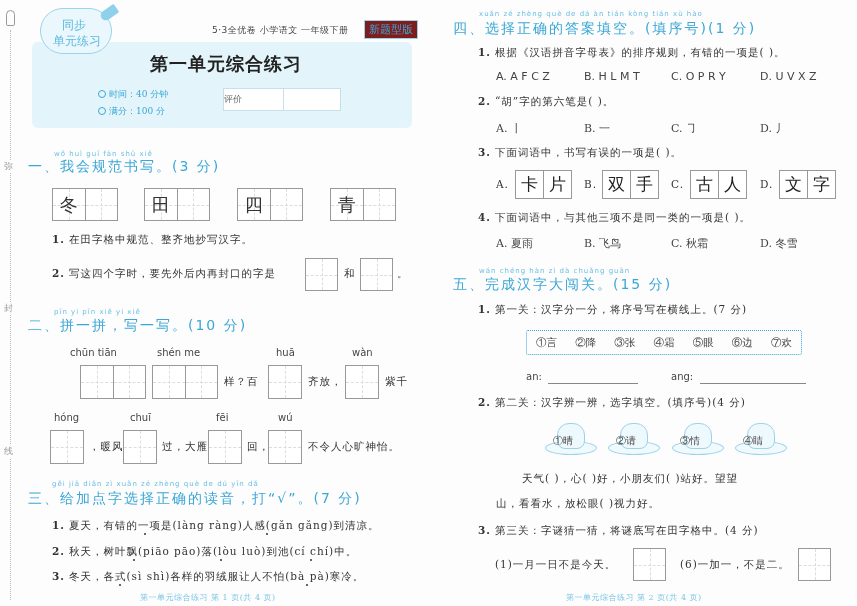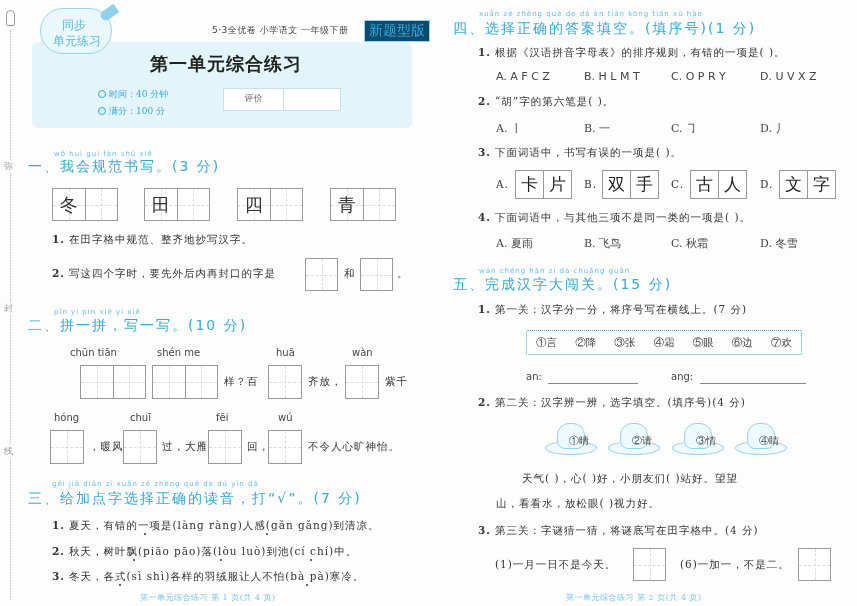--- a/index.html
+++ b/index.html
@@ -12,26 +12,26 @@
   .bind-char { position: absolute; left: 4px; font-size: 9px; color: #999; background: #fdfdfd; font-family: "DejaVu Sans", sans-serif; }
   .rocket { position: absolute; left: 6px; top: 10px; width: 9px; height: 16px; border: 1px solid #999; border-radius: 5px 5px 2px 2px; }
 
   
   .header-band { position: absolute; left: 32px; top: 42px; width: 380px; height: 86px; background: #e3f5fb; border-radius: 6px; }
   .cloud { position: absolute; left: 40px; top: 8px; width: 72px; height: 46px; background: #eaf8fd; border: 1px solid #9bd3ea; border-radius: 30px; }
   .cloud-t1 { position: absolute; left: 62px; top: 17px; font-size: 12px; color: #5bb8df; font-family: "DejaVu Sans", sans-serif; }
   .cloud-t2 { position: absolute; left: 53px; top: 33px; font-size: 12px; color: #5bb8df; font-family: "DejaVu Sans", sans-serif; }
   .rocket-logo { position: absolute; left: 100px; top: 8px; width: 18px; height: 10px; background: #8fd0ea; border-radius: 8px 2px 2px 8px; transform: rotate(-35deg); }
   .series-line { position: absolute; left: 212px; top: 24px; font-size: 9px; color: #444; font-family: "DejaVu Sans", sans-serif; letter-spacing: 0.5px; }
-  .new-badge { position: absolute; left: 364px; top: 20px; font-size: 14px; color: #3aa7d6; border: 1px solid #9bd3ea; padding: 1px 4px; background: #0c4a6e; font-family: "DejaVu Sans", sans-serif; }
+  .new-badge { position: absolute; left: 364px; top: 20px; font-size: 11px; color: #3aa7d6; border: 1px solid #9bd3ea; padding: 1px 4px; background: #7f1d1d; font-family: "DejaVu Sans", sans-serif; }
   .page-title { position: absolute; left: 150px; top: 52px; font-size: 18px; font-weight: bold; color: #222; font-family: "DejaVu Sans", sans-serif; letter-spacing: 1px; }
   .meta { position: absolute; left: 98px; font-size: 9px; color: #3aa7d6; }
   .meta-icon { display: inline-block; width: 8px; height: 8px; border: 1px solid #3aa7d6; border-radius: 50%; margin-right: 3px; vertical-align: -1px; }
   .eval-box { position: absolute; left: 223px; top: 88px; width: 118px; height: 23px; background: #fff; border: 1px solid #c8dfe9; display: flex; }
-  .eval-label { width: 60px; border-right: 1px solid #c8dfe9; font-size: 9px; color: #666; text-align: center; line-height: 21px; font-family: Liberation Mono, monospace; }
+  .eval-label { width: 60px; border-right: 1px solid #c8dfe9; font-size: 9px; color: #666; text-align: left; line-height: 21px; }
 
   
   .sec-title { position: absolute; font-size: 14px; color: #3aa7d6; font-family: "DejaVu Sans", sans-serif; letter-spacing: 2px; white-space: nowrap; }
   .pinyin-tag { position: absolute; font-size: 7px; color: #6cc0e3; font-family: "DejaVu Sans", sans-serif; letter-spacing: 1px; white-space: nowrap; }
 
   
   .line { position: absolute; font-size: 10.5px; color: #333; white-space: nowrap; letter-spacing: 1px; }
   .line b { font-weight: bold; margin-right: 4px; }
   .py-label { position: absolute; font-family: "DejaVu Sans", sans-serif; font-size: 10px; color: #444; }
 
@@ -49,21 +49,21 @@
 
   .opt-row { position: absolute; font-size: 11px; color: #444; display: flex; white-space: nowrap; }
   .opt-row div { position: absolute; }
 
   .dotted-box { position: absolute; left: 526px; top: 330px; width: 276px; height: 25px; border: 1px dotted #3aa7d6; border-radius: 2px; display: flex; justify-content: space-around; align-items: center; font-size: 10.5px; color: #444; }
   .blank-line { position: absolute; border-bottom: 1px solid #888; height: 1px; }
 
   .frog { position: absolute; width: 52px; height: 32px; }
   .frog .pad { position: absolute; left: 0; bottom: 0; width: 52px; height: 14px; border: 1px solid #9bd3ea; border-radius: 50%; background: #f0fafd; }
   .frog .body { position: absolute; left: 12px; top: 0; width: 28px; height: 26px; border: 1px solid #9bd3ea; border-radius: 12px 12px 8px 8px; background: #eef9fd; }
-  .frog .lbl { position: absolute; left: 8px; top: 11px; width: 36px; text-align: right; font-size: 10px; color: #444; z-index: 2; }
+  .frog .lbl { position: absolute; left: 8px; top: 11px; width: 36px; text-align: left; font-size: 10px; color: #444; z-index: 2; }
 
   .footer { position: absolute; top: 592px; font-size: 8px; color: #7cc6e6; letter-spacing: 0.5px; }
   .dotmark { position: absolute; width: 2px; height: 2px; background: #333; border-radius: 50%; }
 </style>
 </head>
 <body>
 
 <div class="rocket"></div>
 <div class="bind-line"></div>
 <span class="bind-char" style="top:160px">弥</span>

